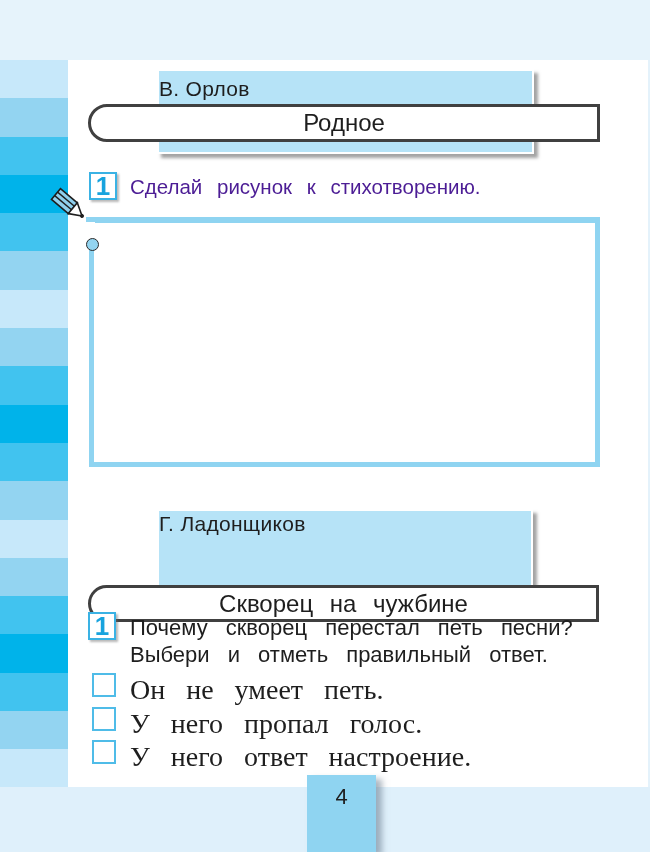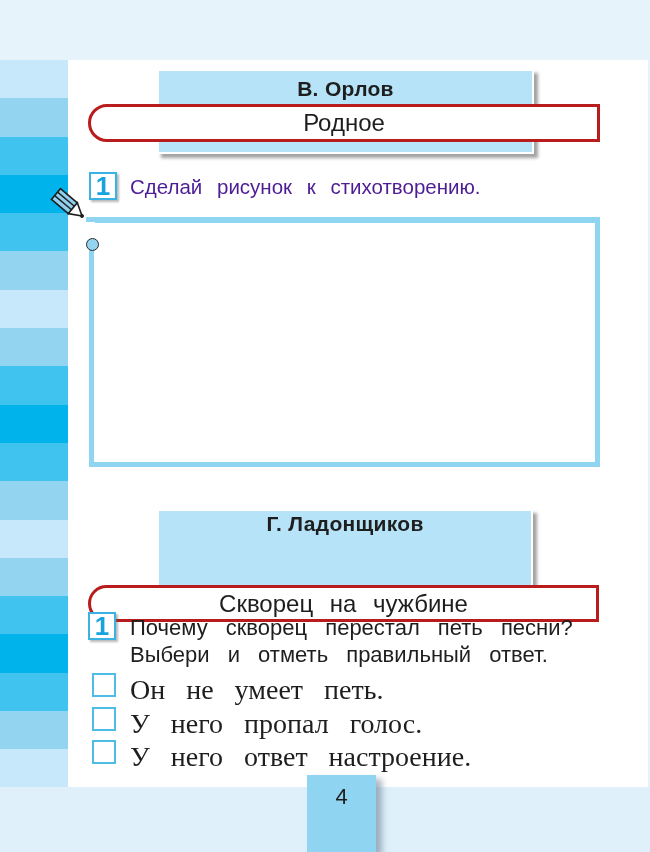--- a/index.html
+++ b/index.html
@@ -15,26 +15,26 @@
     .stripes { position: absolute; left: 0; top: 60px; width: 68px; height: 727px; overflow: hidden; }
     .stripe { height: 38.3px; width: 68px; }
 
     .author-box {
       position: absolute; background: #b6e3f7;
       border: 2px solid #ffffff;
       box-shadow: 4px 4px 3px rgba(90,90,90,0.55);
       box-sizing: border-box;
     }
     .author-name {
-      position: absolute; left: 0; right: 0; text-align: center;
-      font-weight: bold; font-size: 21px; letter-spacing: 0.3px;
+      position: absolute; left: 0; right: 0; 
+      font-weight: normal; font-size: 21px; letter-spacing: 0.3px;
     }
     .title-bar {
       position: absolute; background: #ffffff;
-      border: 3px solid #b91c1c; border-radius: 19px 0 0 19px;
+      border: 3px solid #404040; border-radius: 19px 0 0 19px;
       box-sizing: border-box; text-align: center;
       font-size: 24px; line-height: 31px;
     }
     .num-badge {
       position: absolute; width: 28px; height: 28px; box-sizing: border-box;
       border: 2px solid #3ab2e4; background: #fff;
       box-shadow: 2px 2px 2px rgba(100,100,100,0.45);
       color: #17a3de; font-weight: bold; font-size: 26px; line-height: 24px; text-align: center;
     }
     .task-text { position: absolute; font-size: 20.5px; word-spacing: 9px; color: #4c1d95; }

